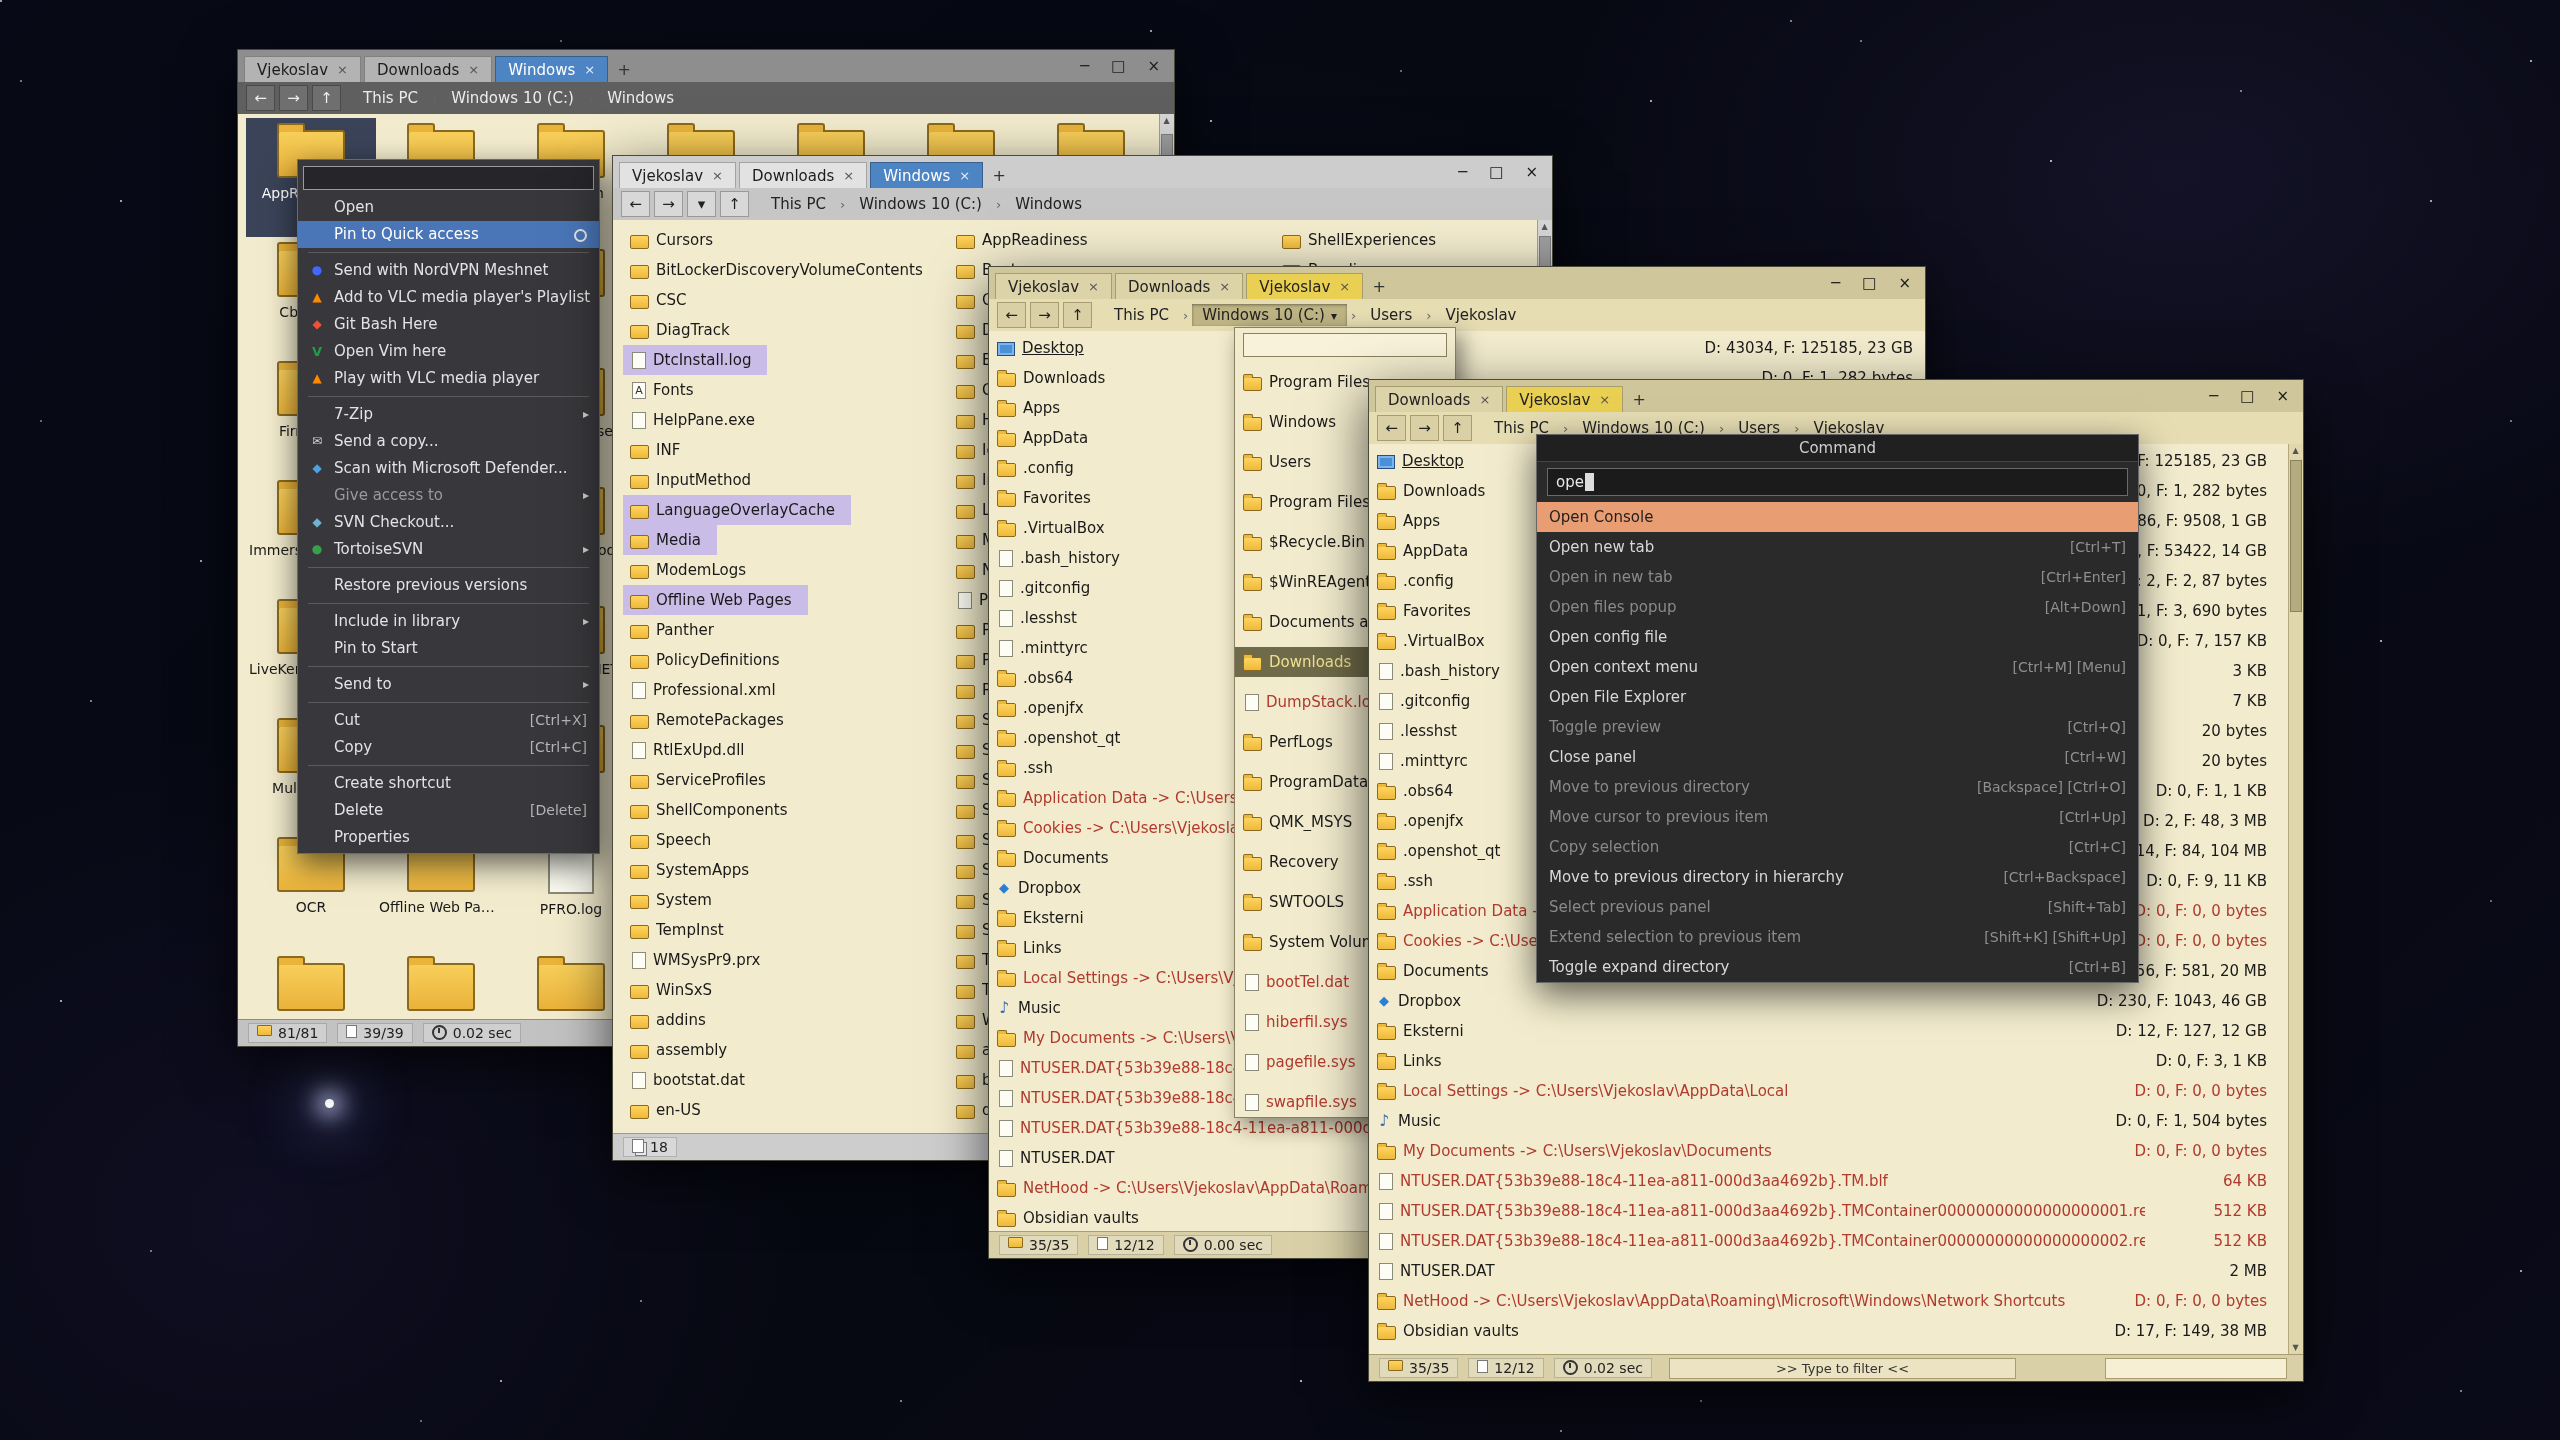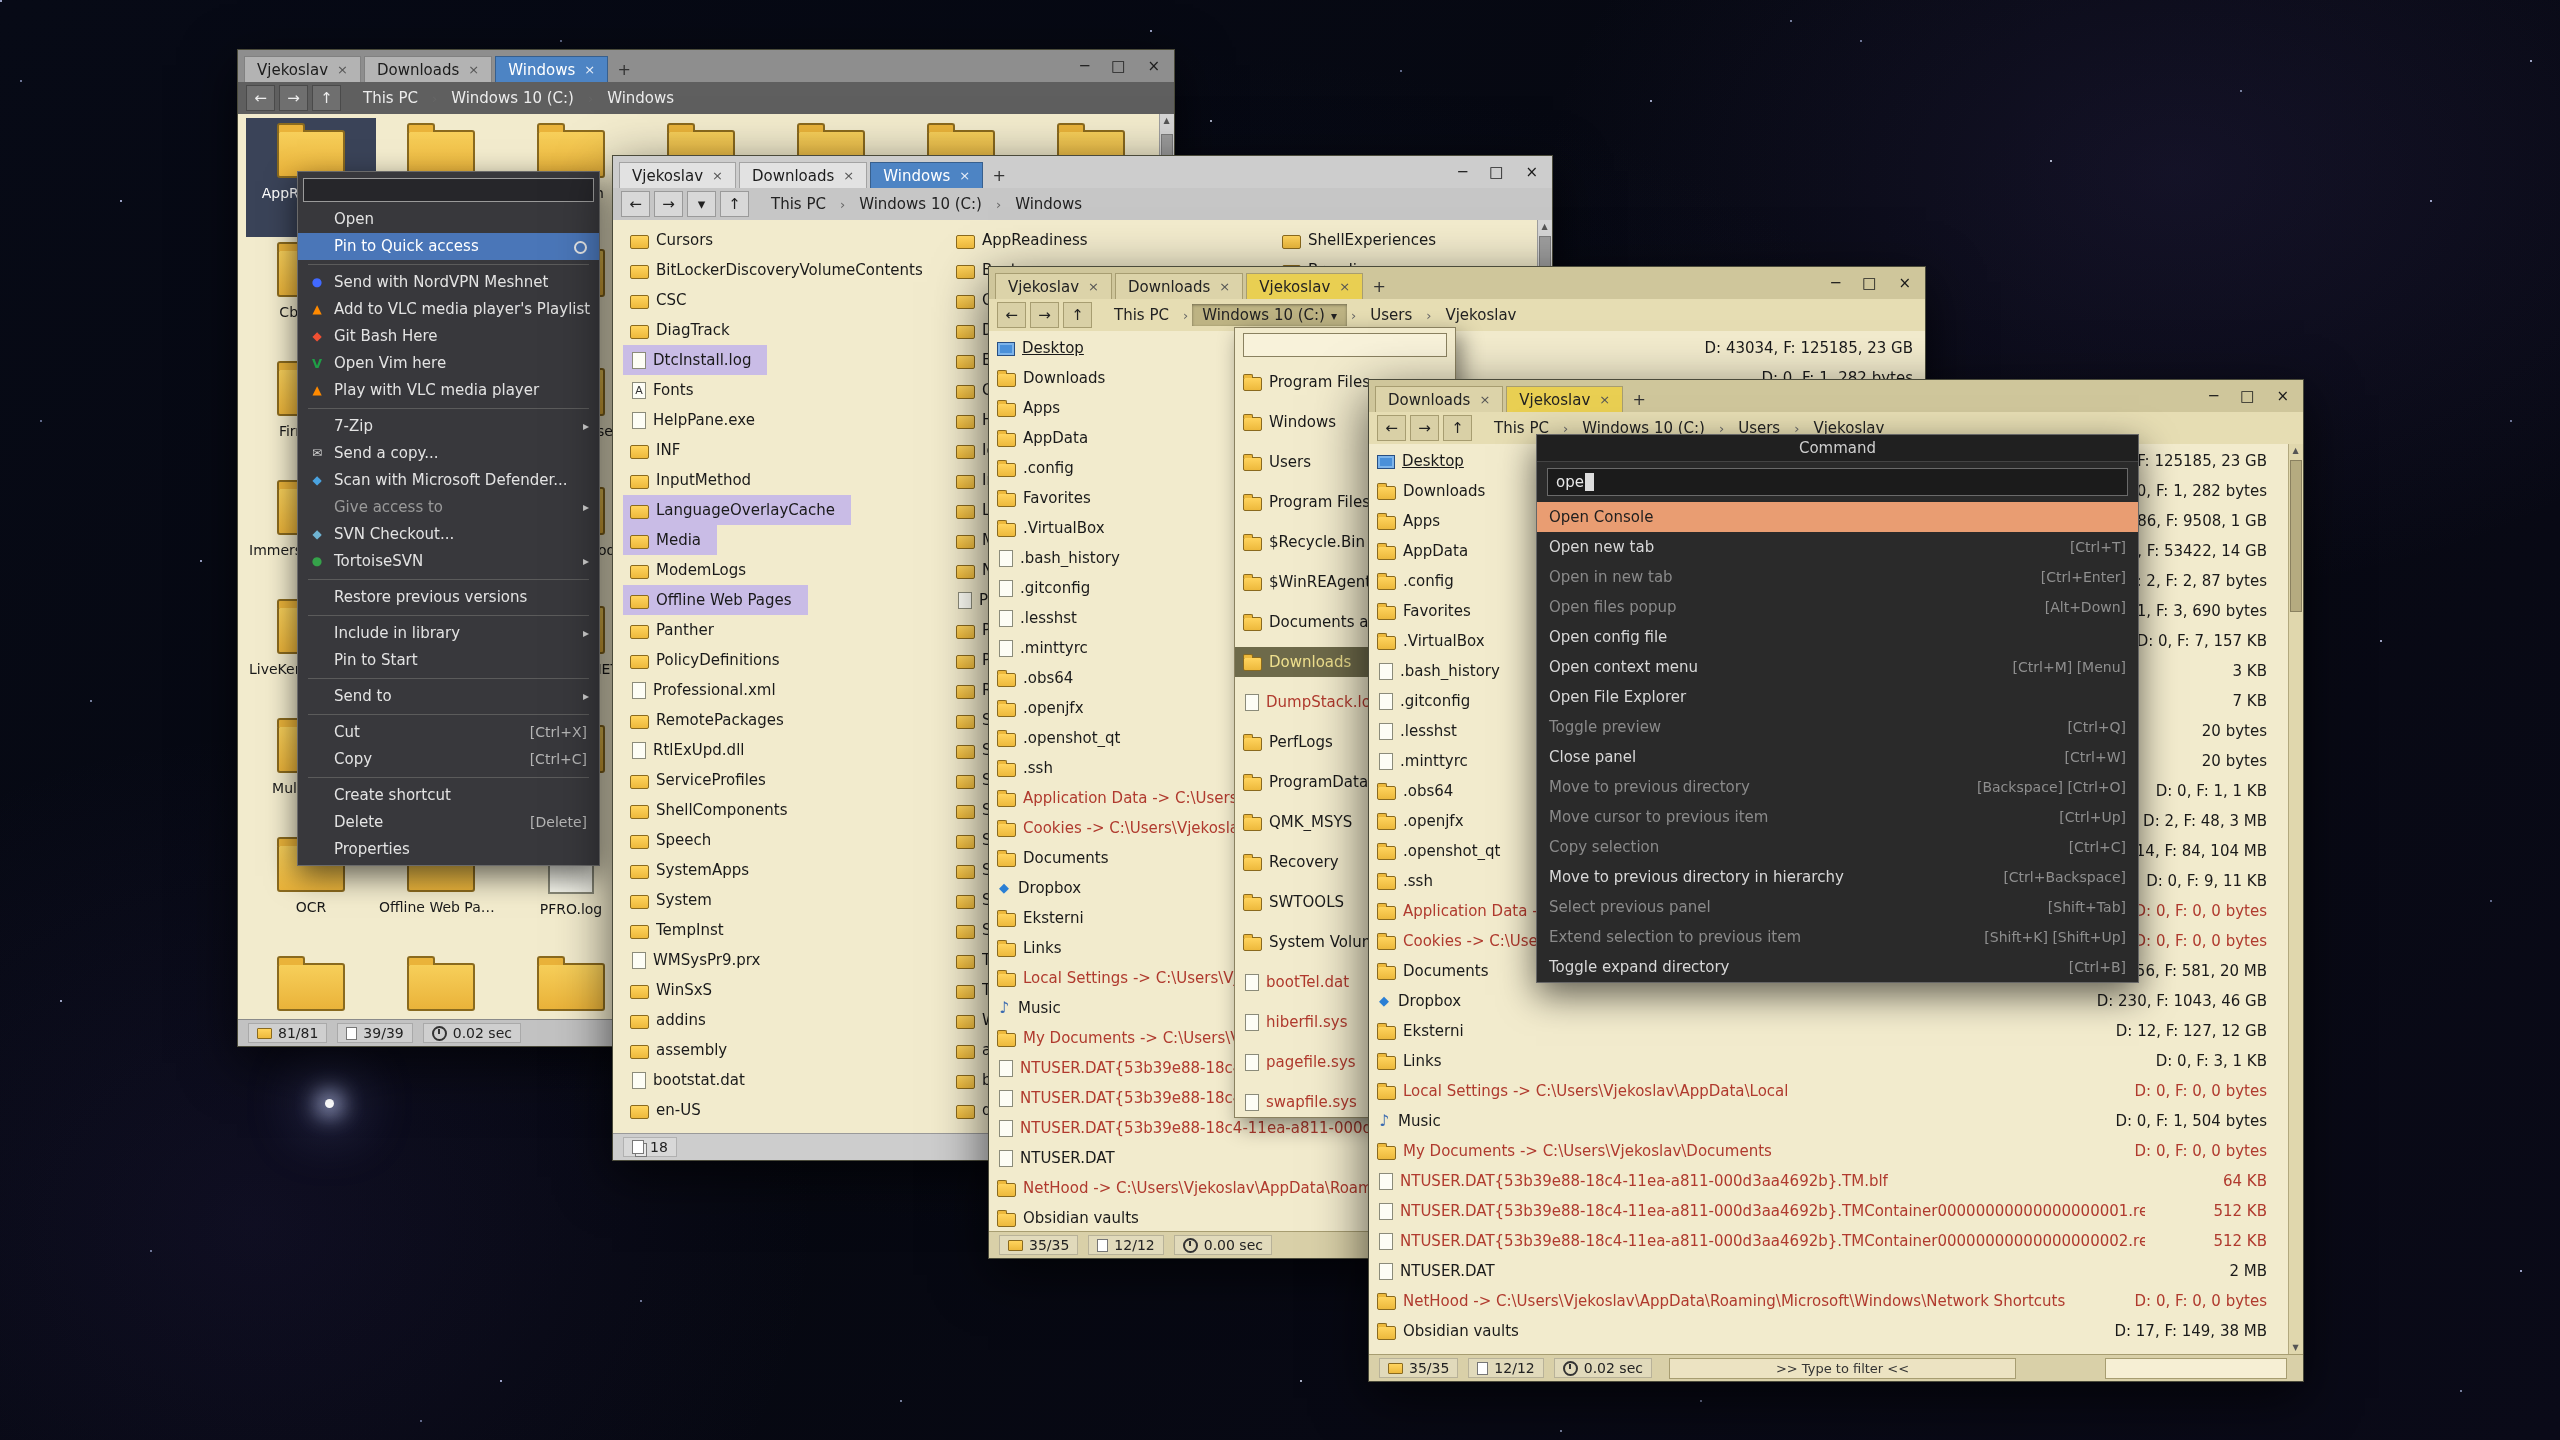--- a/index.html
+++ b/index.html
@@ -39,21 +39,21 @@
   .navbtns{display:flex;gap:4px;margin-right:6px;}
   .navbtn{width:27px;height:24px;text-align:center;line-height:24px;border:1px solid rgba(0,0,0,.25);}
   .crumbs{display:flex;align-items:center;gap:4px;white-space:nowrap;overflow:hidden;}
   .crumb{padding:2px 10px;}
   .crumb.pressed{background:#bdb383;box-shadow:inset 0 1px 3px rgba(0,0,0,.4);}
   .crumb .caret{margin-left:6px;font-size:12px;}
   .csep{color:#666;font-size:13px;}
   .content{position:relative;flex:1 1 auto;overflow:hidden;background:#f2ebcd;}
   .statusbar{height:26px;display:flex;align-items:center;gap:10px;padding:0 10px;
     flex:0 0 auto;font-size:14px;position:relative;}
-  .stat{display:flex;align-items:center;gap:6px;padding:1px 8px;border:1px solid rgba(0,0,0,.18);
+  .stat{display:flex;gap:6px;padding:1px 8px;border:1px solid rgba(0,0,0,.18);
     background:rgba(255,255,255,.22);}
 
   
   .theme-g1 .tabbar{background:#8e8e8e;}
   .theme-g1 .tab{background:#b3b3b3;color:#1c1c1c;}
   .theme-g1 .tab.active{background:#4d84c4;color:#fff;}
   .theme-g1 .tab.active .tclose{color:#e8eef8;}
   .theme-g1 .toolbar{background:#5f5f5f;color:#ececec;}
   .theme-g1 .navbtn{background:#6f6f6f;border-color:#4a4a4a;color:#eee;}
   .theme-g1 .statusbar{background:#c2c2c2;border-top:1px solid #8a8a8a;color:#222;}
@@ -128,21 +128,21 @@
   .vscroll{position:absolute;top:64px;bottom:26px;right:0;width:14px;}
   .vs-cream{background:#e0d7ad;border-left:1px solid #b2a87e;}
   .vs-gray{background:#d5d5d5;border-left:1px solid #9e9e9e;}
   .sb-btn{position:absolute;left:0;width:13px;height:14px;font-size:8px;text-align:center;line-height:14px;color:#555;}
   .sb-top{top:0;} .sb-bot{bottom:0;}
   .sb-thumb{position:absolute;left:1px;right:1px;}
   .vs-cream .sb-thumb{background:#b5ab80;border:1px solid #8a8160;}
   .vs-gray .sb-thumb{background:#9e9e9e;border:1px solid #7d7d7d;}
 
   
-  .ctxmenu{position:absolute;left:297px;top:171px;width:301px;background:#38383c;
+  .ctxmenu{position:absolute;left:297px;top:159px;width:301px;background:#38383c;
     border:1px solid #6a6a6a;box-shadow:0 10px 28px rgba(0,0,0,.6);z-index:2;color:#e3e3e3;padding:2px 0;}
   .cm-editwrap{padding:4px 5px;}
   .cm-edit{width:100%;height:24px;box-sizing:border-box;background:#26262a;border:1px solid #9a9a9a;color:#eee;}
   .cm-row{height:27px;line-height:27px;padding:0 28px 0 36px;position:relative;font-size:15px;white-space:nowrap;}
   .cm-row.sel{background:#4a76b8;color:#fff;}
   .cm-row.dim{color:#9a9a9a;}
   .cm-sep{height:1px;background:#5b5b5b;margin:4px 10px;}
   .cm-short{position:absolute;right:12px;color:#b5b5b5;font-size:14px;}
   .cm-arrow{position:absolute;right:10px;font-size:12px;color:#cfcfcf;}
   .cm-ic{position:absolute;left:10px;top:0;width:18px;text-align:center;font-size:12px;}

